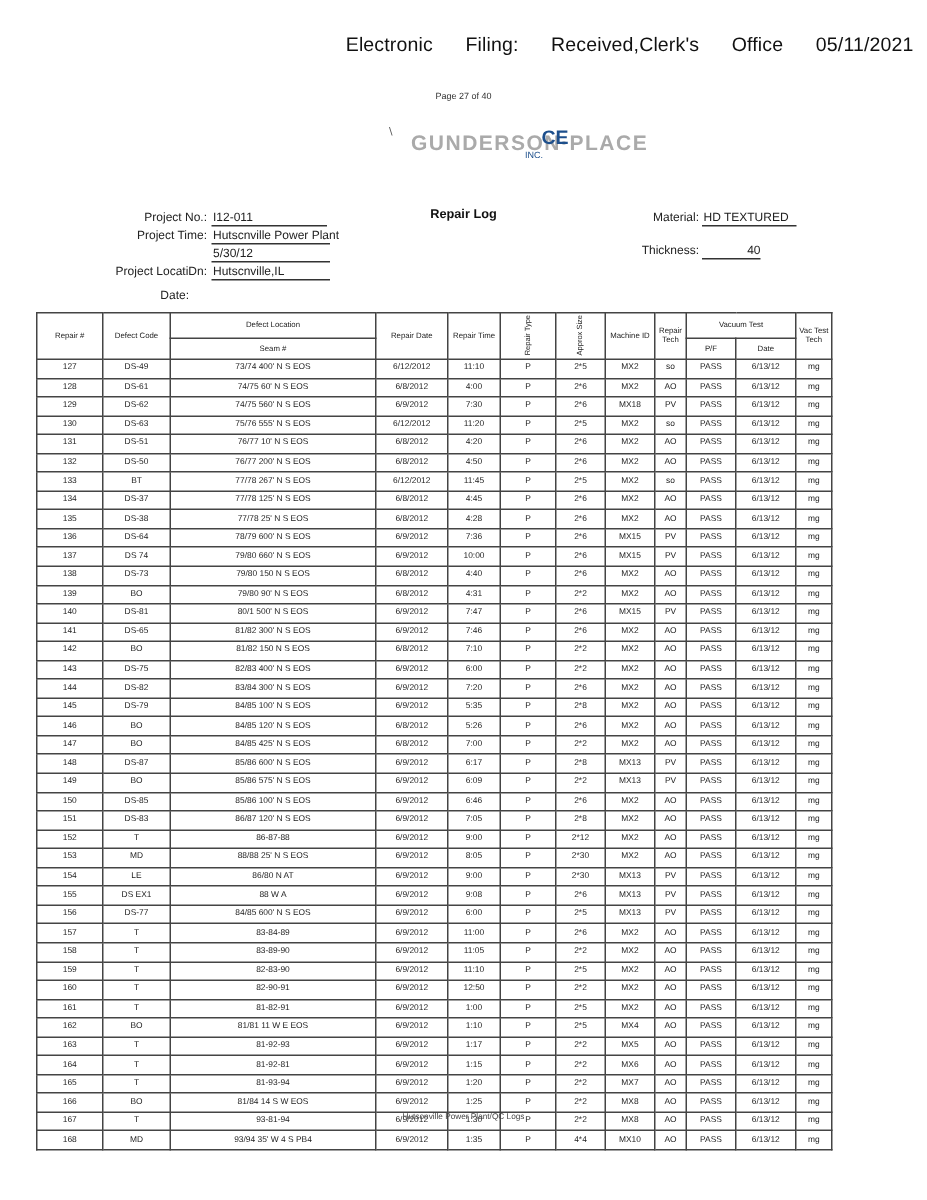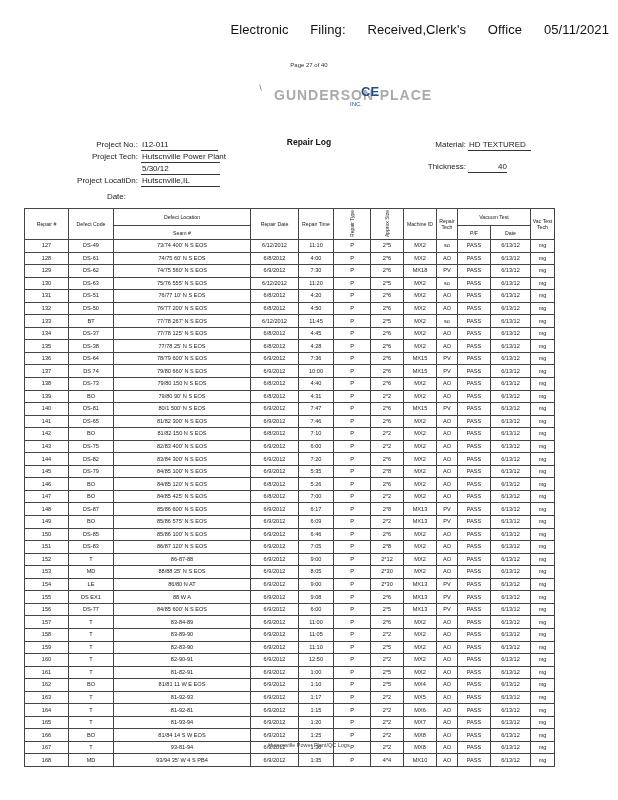--- a/index.html
+++ b/index.html
@@ -44,21 +44,21 @@
 </div>
 
 <div class="title">Repair Log</div>
 
 <div class="meta-row" style="top:140px; left:0; width:138px; height:11px;">
   <span class="meta-label">Project No.:</span>
 </div>
 <div class="meta-val meta-row" style="top:140px; left:141px; width:76px; height:10px;">I12-011</div>
 
 <div class="meta-row" style="top:152px; left:0; width:138px; height:11px;">
-  <span class="meta-label">Project Tech:</span>
+  <span class="meta-label">Project Time:</span>
 </div>
 <div class="meta-val meta-row" style="top:152px; left:141px; width:78px; height:10px;">Hutscnville Power Plant</div>
 
 <div class="meta-row" style="top:164px; left:0; width:126px; height:11px;margin-top:28px;">
   <span class="meta-label">Date:</span>
 </div>
 <div class="meta-val meta-row" style="top:164px; left:141px; width:78px; height:10px;">5/30/12</div>
 
 <div class="meta-row" style="top:176px; left:0; width:138px; height:11px;">
   <span class="meta-label">Project LocatiDn:</span>

